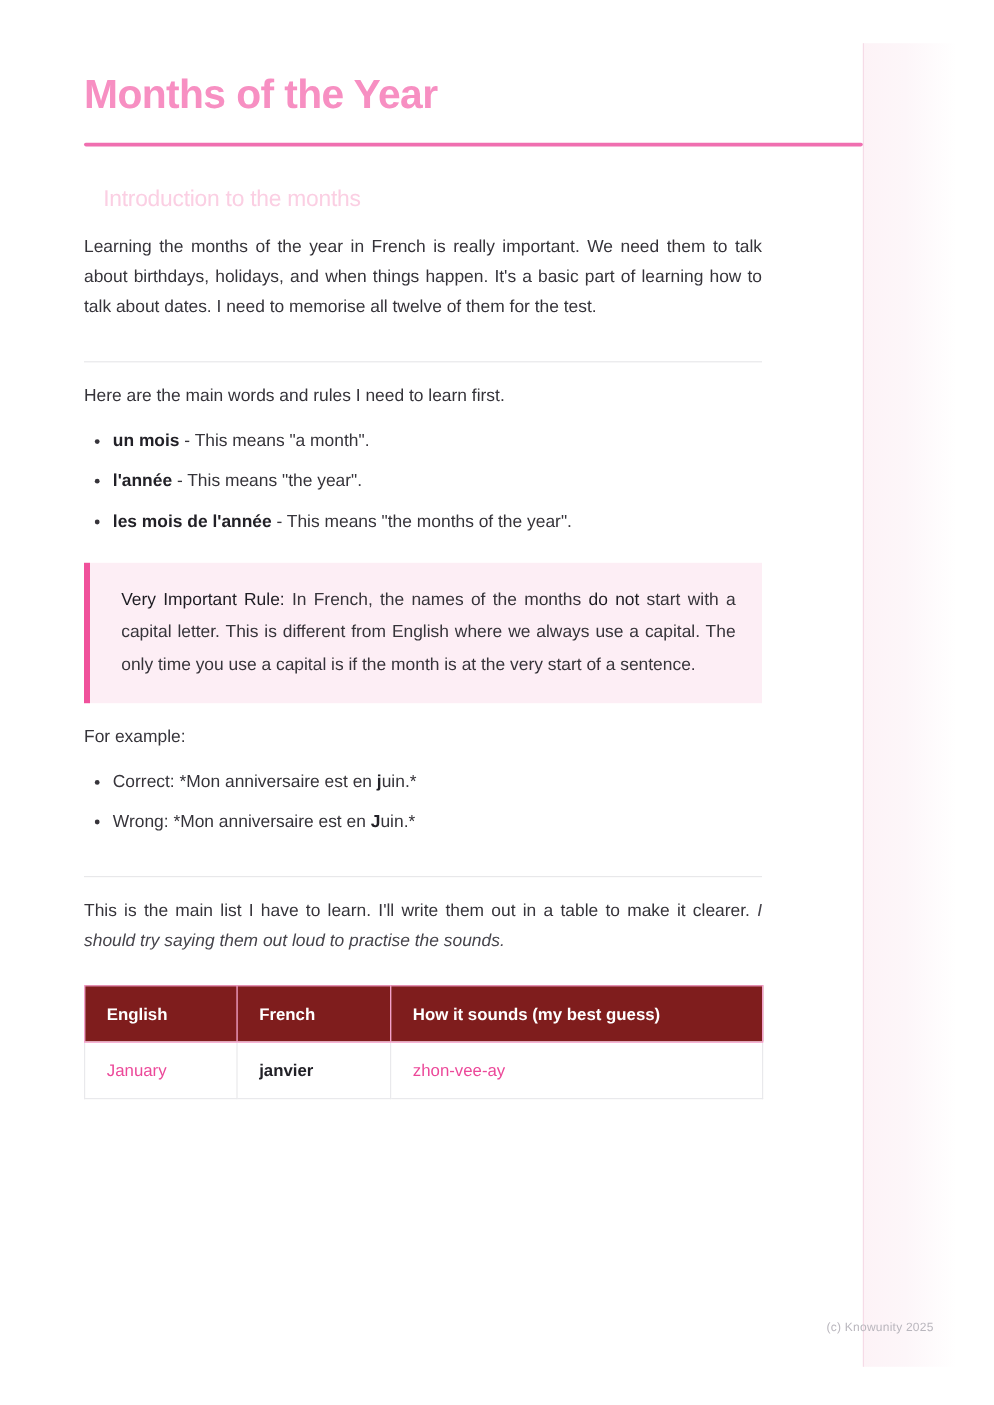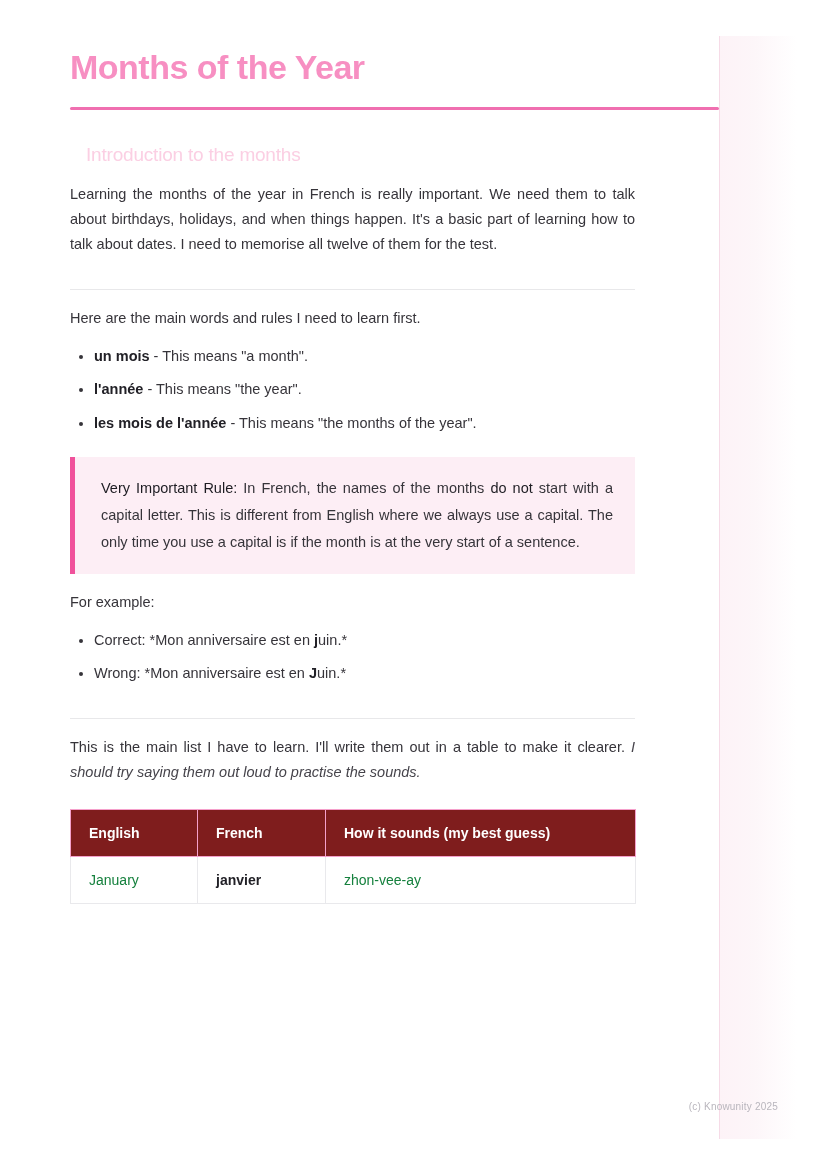--- a/index.html
+++ b/index.html
@@ -37,21 +37,21 @@
     top: 1101px;
     font-size: 10px;
     color: #b9b6bd;
     letter-spacing: 0.2px;
     white-space: nowrap;
     margin-left: 22px;
   }
   .content {
     position: absolute;
     left: 70px;
-    top: 48px;
+    top: 60px;
     width: 565px;
   }
   h1.title {
     font-size: 34px;
     line-height: 1.15;
     margin: 0 0 0 0;
     font-weight: 800;
     color: #f78fc2;
     letter-spacing: -0.5px;
   }
@@ -121,21 +121,21 @@
     font-size: 14px;
     font-weight: 600;
     text-align: left;
     padding: 15px 18px;
     border: 1px solid #f5a0cb;
   }
   table.months td {
     font-size: 14px;
     padding: 15px 18px;
     border: 1px solid #e9e9ec;
-    color: #15803d;
+    color: #ec4899;
     background: #ffffff;
   }
   table.months td.fr { font-weight: 700; color: #222127; }
   col.c1 { width: 127px; }
   col.c2 { width: 128px; }
   col.c3 { width: 310px; }
 </style>
 </head>
 <body>
 

